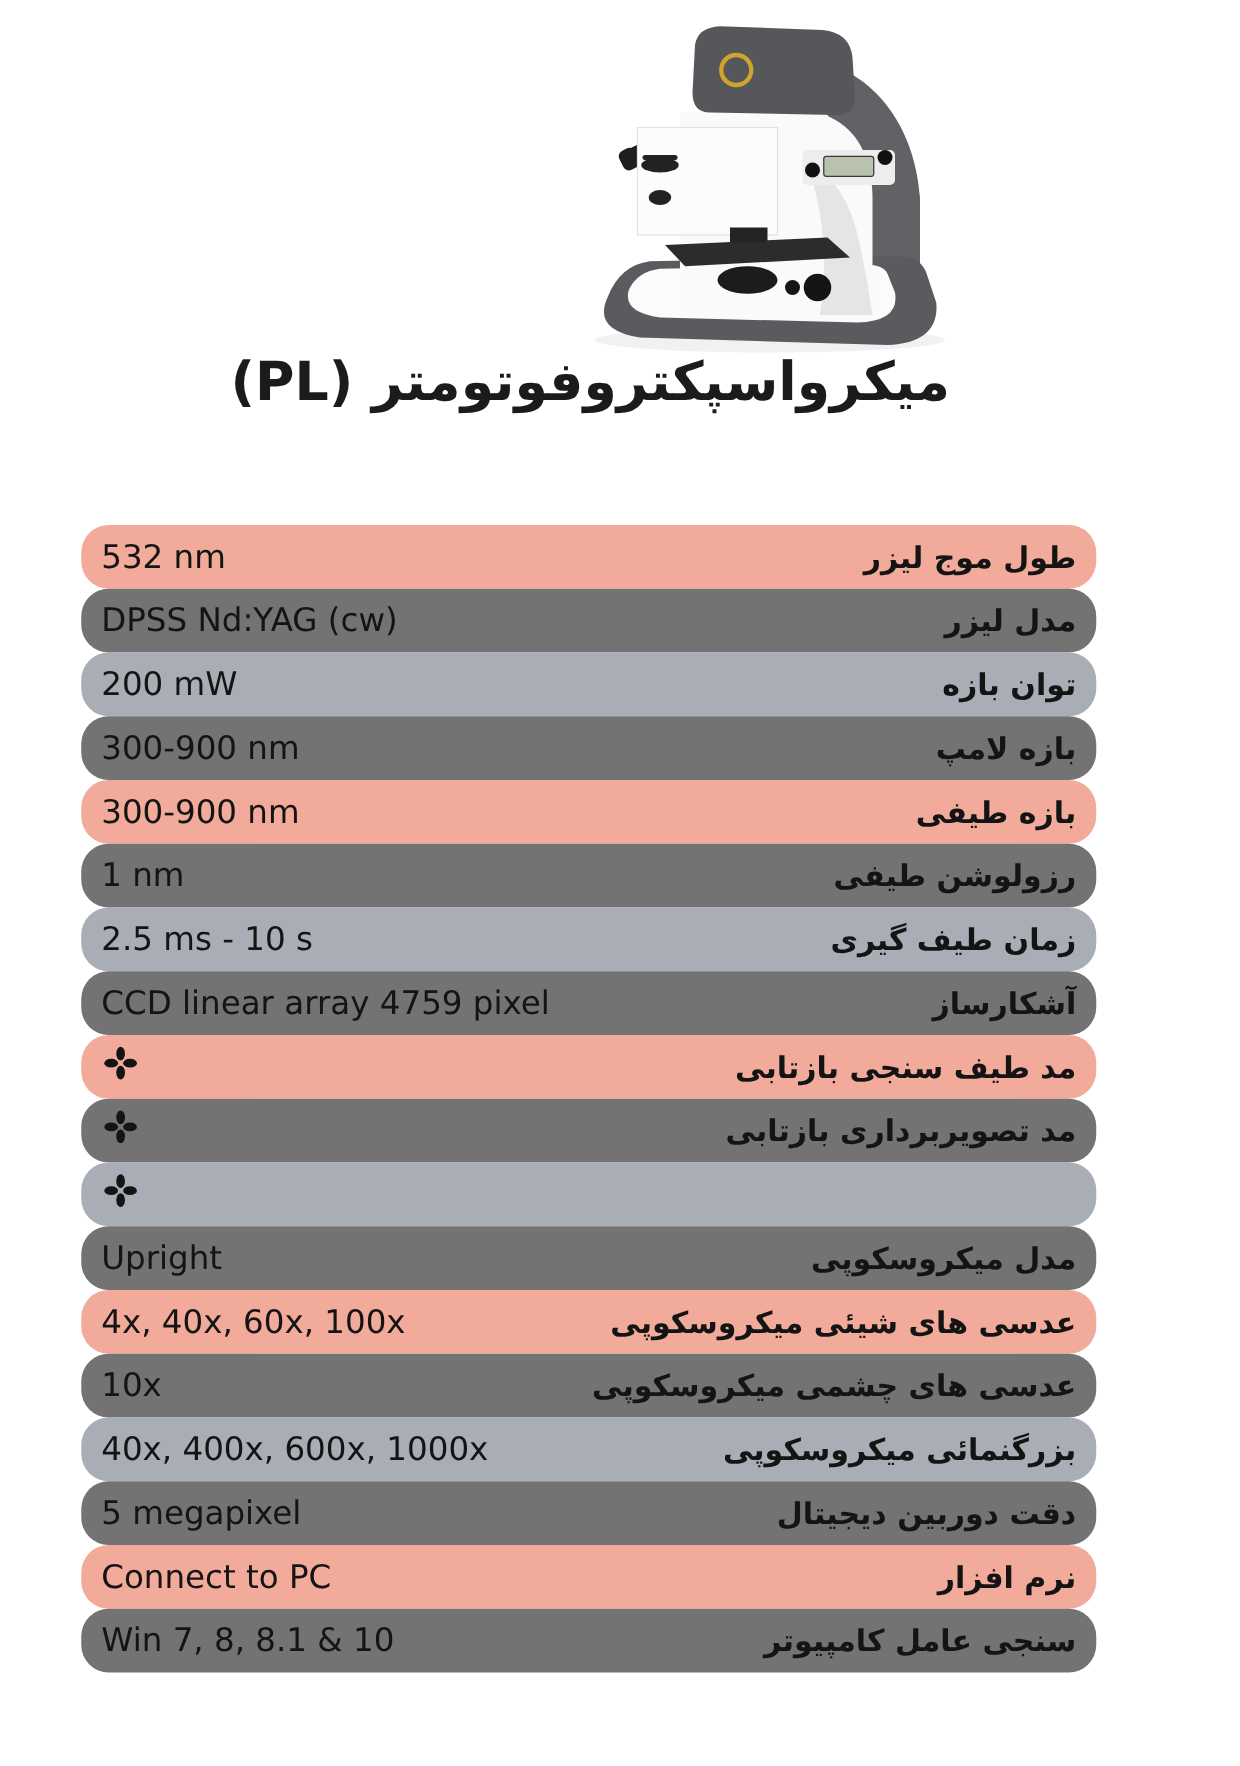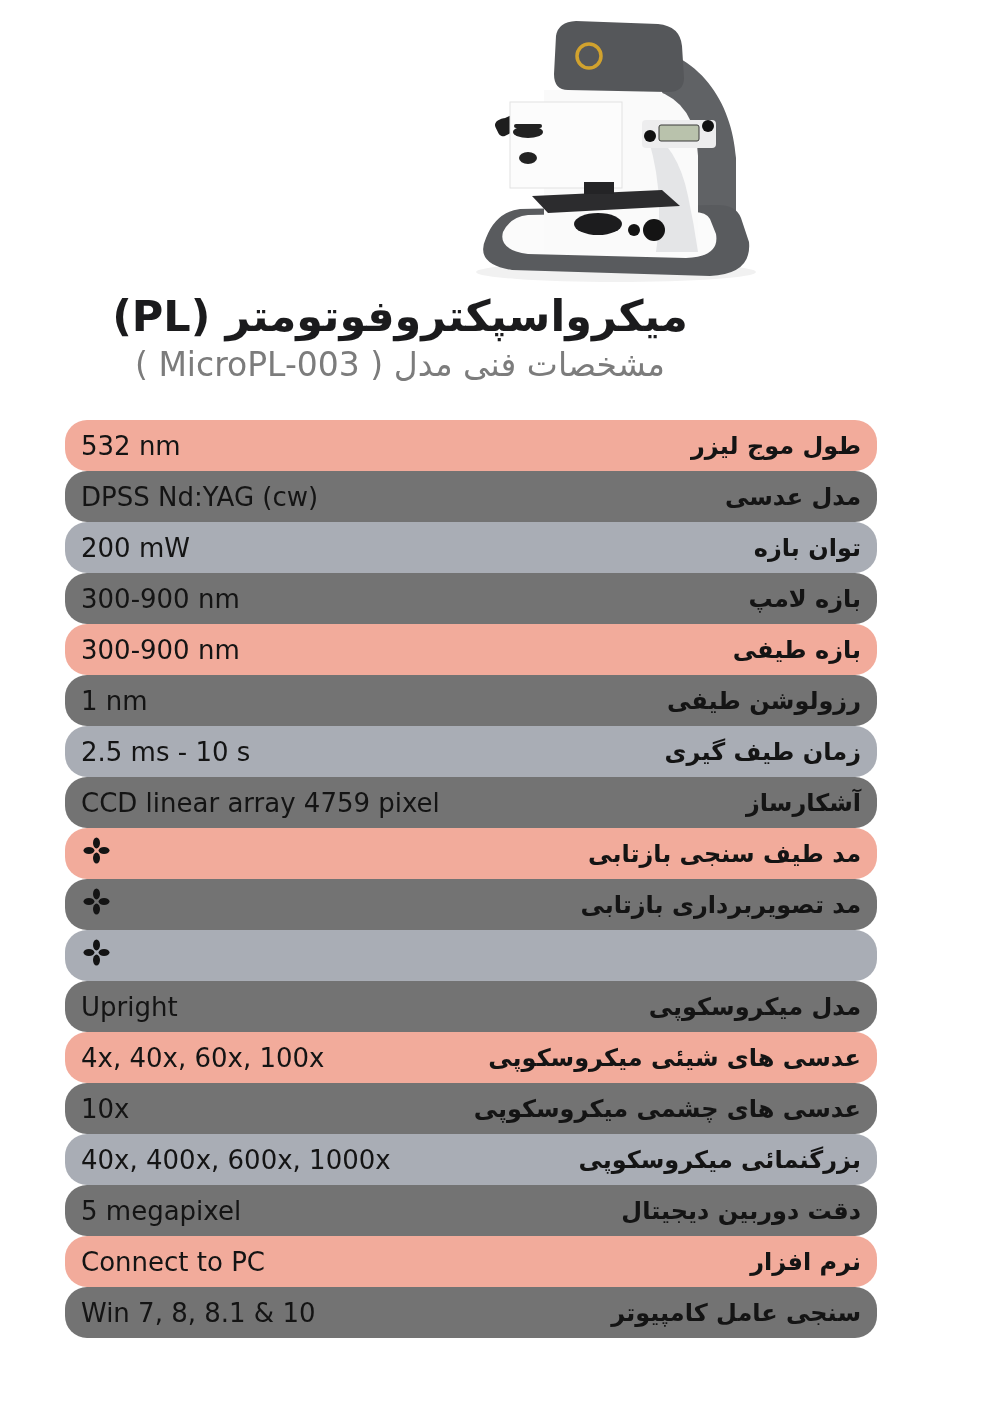--- a/index.html
+++ b/index.html
@@ -2,21 +2,21 @@
 <html lang="fa"><head>
 <meta charset="utf-8">
 <style>
   html,body{margin:0;padding:0;}
   body{
     width:992px;height:1413px;position:relative;overflow:hidden;
     background:#ffffff;
     font-family:"DejaVu Sans","Liberation Sans",sans-serif;
   }
   .micro-illustration{position:absolute;left:448px;top:6px;width:330px;height:280px;}
-  .title-block{position:absolute;left:40px;top:292px;width:720px;text-align:center;}
+  .title-block{position:absolute;left:40px;top:282px;width:720px;}
   .doc-title{
     font-size:43px;font-weight:700;color:#1b1b1d;direction:rtl;line-height:1.15;
     letter-spacing:0px;
   }
   .doc-subtitle{
     font-size:33px;font-weight:400;color:#7c7c7c;direction:rtl;margin-top:4px;
   }
   .spec-table{position:absolute;left:65px;top:420px;width:812px;}
   .spec-row{
     height:51px;display:flex;align-items:center;justify-content:space-between;
@@ -75,31 +75,30 @@
 
   <ellipse cx="150" cy="218" rx="24" ry="11" fill="#1c1c1e"></ellipse>
   <rect x="136" y="176" width="30" height="12" fill="#242426"></rect>
 
   <circle cx="206" cy="224" r="11" fill="#141414"></circle>
   <circle cx="186" cy="224" r="6" fill="#141414"></circle>
 </svg>
 
 <div class="title-block">
   <div class="doc-title">میکرواسپکتروفوتومتر (PL)</div>
-  <div class="doc-subtitle">مشخصات فنی مدل ( MicroPL-003 )</div>
 </div>
 
 <div class="spec-table">
     <div class="spec-row band-salmon">
       <div class="spec-value">532 nm</div>
       <div class="spec-label">طول موج لیزر</div>
     </div>
     <div class="spec-row band-white">
       <div class="spec-value">DPSS Nd:YAG (cw)</div>
-      <div class="spec-label">مدل عدسی</div>
+      <div class="spec-label">مدل لیزر</div>
     </div>
     <div class="spec-row band-gray">
       <div class="spec-value">200 mW</div>
       <div class="spec-label">توان بازه</div>
     </div>
     <div class="spec-row band-white">
       <div class="spec-value">300-900 nm</div>
       <div class="spec-label">بازه لامپ</div>
     </div>
     <div class="spec-row band-salmon">

